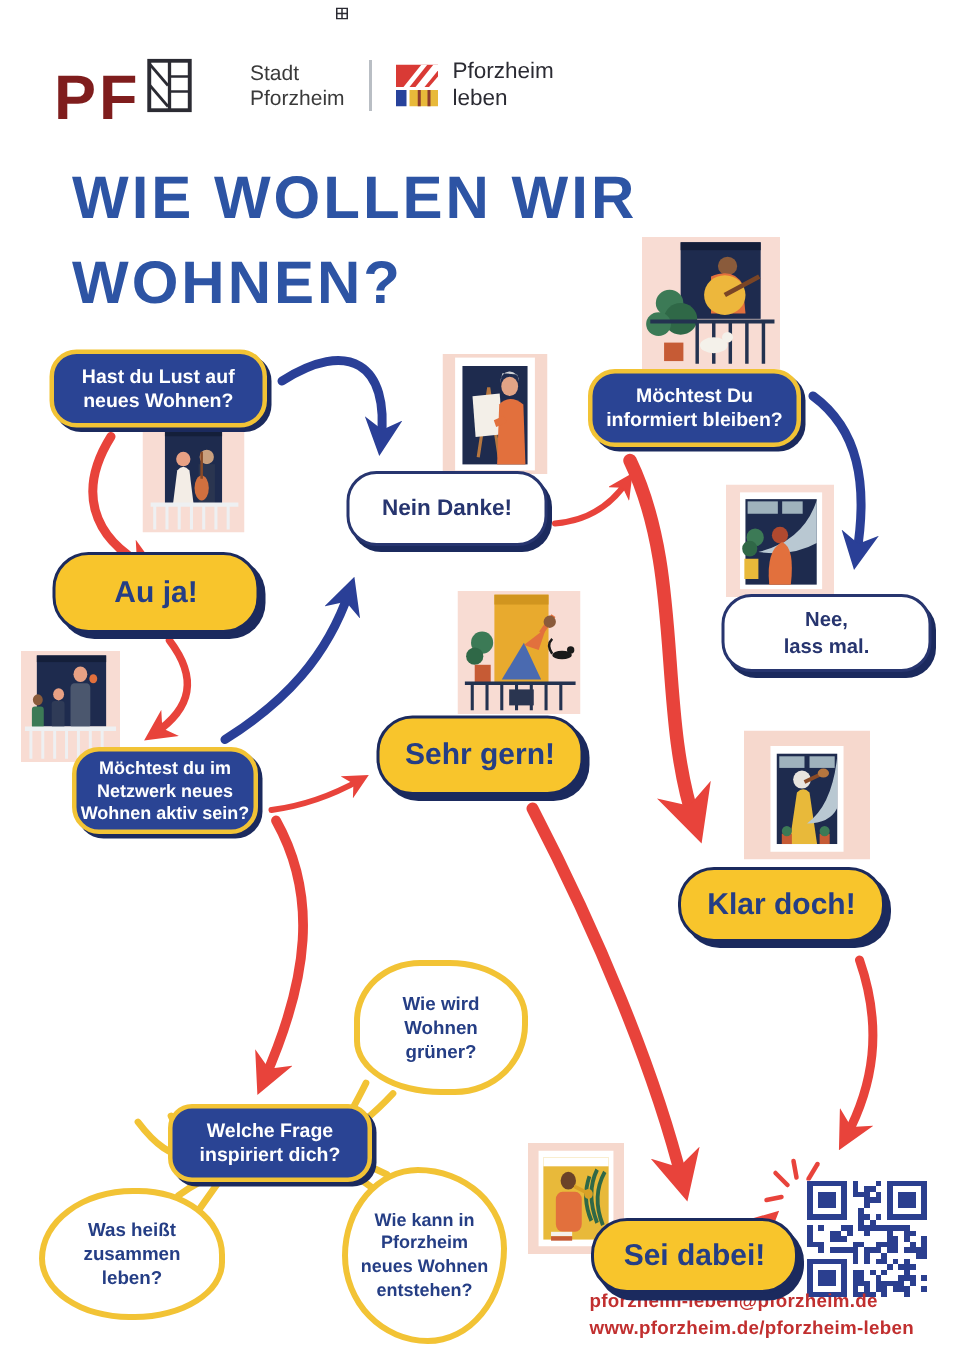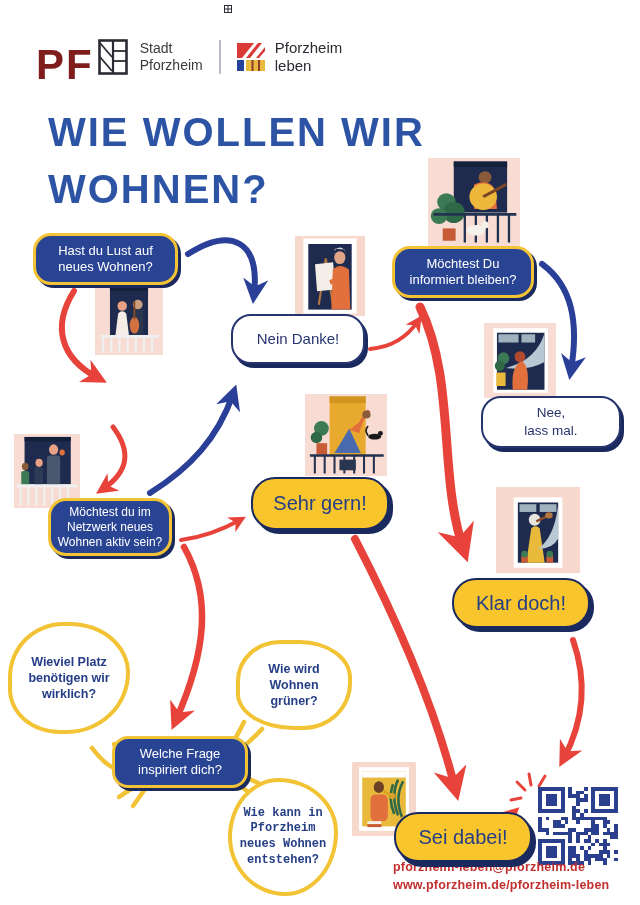--- a/index.html
+++ b/index.html
@@ -7,35 +7,35 @@
     --yellow:#f8c52c; --yellow-border:#f2c335; --red:#e8433b; --arrow-blue:#2a3f97;
     --url-red:#c12f2f; --qr-blue:#2b3f8f; --illustration-pink:#f8dcd3;
   }
   html,body{margin:0;padding:0;background:#fff;}
   .canvas{position:relative;width:640px;height:905px;background:#fff;overflow:hidden;
     font-family:"Liberation Sans", sans-serif;}
   
   .header{position:absolute;left:36px;top:28px;display:flex;align-items:center;}
   .pf-text{font-size:42px;font-weight:700;color:#7f1d1d;letter-spacing:2px;line-height:1;margin-top:16px;}
   .pf-window{margin-left:4px;margin-right:12px;}
-  .city{font-size:14px;color:#3a3a3a;line-height:1.2;white-space:pre-line;}
+  .city{font-size:14px;color:#3a3a3a;line-height:1.2;white-space:pre-line;margin-left:27px;}
   .hdr-divider{width:2px;height:34px;background:#b9bec4;margin:0 16px;}
   .brand{display:flex;align-items:center;}
   .brand-name{font-size:15px;color:#2b2b33;line-height:1.2;white-space:pre-line;margin-left:10px;position:relative;}
   .brand-grid{position:absolute;left:70px;top:-1px;}
   
   .title{position:absolute;left:36px;top:92px;margin:12px;font-size:40px;font-weight:800;
     color:var(--title-blue);line-height:1.42;letter-spacing:2px;white-space:pre-line;}
   
   .illu{position:absolute;}
   
   .arrows{position:absolute;left:0;top:0;pointer-events:none;}
   
   .bq{position:absolute;display:flex;align-items:center;justify-content:center;text-align:center;
-    font-weight:400;box-sizing:border-box;padding:4px 0;white-space:pre-line;z-index:5;}
+    font-weight:700;box-sizing:border-box;padding:4px 0;white-space:pre-line;z-index:5;}
   .bq.blue{background:var(--bubble-blue);border:3px solid var(--yellow-border);color:#fff;
     border-radius:18px;box-shadow:3px 3px 0 var(--navy);font-size:13px;line-height:1.25;}
   .bq.yellow{background:var(--yellow);border:2.5px solid var(--navy);color:var(--text-navy);
     border-radius:24px;box-shadow:4px 4px 0 var(--navy);font-size:20px;}
   .bq.white{background:#fff;border:2.5px solid #27356f;color:#27356f;border-radius:20px;
     box-shadow:3px 4px 0 var(--navy);font-size:15px;line-height:1.3;}
   .cloud{position:absolute;background:#fff;border:4.5px solid var(--yellow-border);color:var(--text-navy);
     font-weight:700;font-size:12.5px;line-height:1.3;display:flex;align-items:center;justify-content:center;
     text-align:center;box-sizing:border-box;white-space:pre-line;z-index:5;}
   .qr{position:absolute;left:538px;top:787px;width:80px;height:78px;background:#fff;}
@@ -243,41 +243,42 @@
         <path d="M119,797 C130,789 140,784 149,781"></path>
         <path d="M133,806 C140,796 145,789 150,782"></path>
         <path d="M247,791 C238,784 230,780 222,777"></path>
         <path d="M258,783 C247,777 236,774 223,774"></path>
       </g>
     </g>
   </svg>
 
   <div class="bq blue" style="left:33px;top:233px;width:145px;height:52px;">Hast du Lust auf
 neues Wohnen?</div>
+  <div class="bq yellow" style="left:35px;top:368px;width:138px;height:54px;">Au ja!</div>
   <div class="bq blue" style="left:392px;top:246px;width:142px;height:52px;">Möchtest Du
 informiert bleiben?</div>
   <div class="bq white" style="left:231px;top:314px;width:134px;height:50px;">Nein Danke!</div>
   <div class="bq blue" style="left:48px;top:498px;width:124px;height:58px;font-size:12px;">Möchtest du im
 Netzwerk neues
 Wohnen aktiv sein?</div>
   <div class="bq white" style="left:481px;top:396px;width:140px;height:52px;font-size:13.5px;">Nee,
 lass mal.</div>
   <div class="bq yellow" style="left:251px;top:477px;width:138px;height:53px;">Sehr gern!</div>
   <div class="bq yellow" style="left:452px;top:578px;width:138px;height:50px;">Klar doch!</div>
   <div class="bq yellow" style="left:394px;top:812px;width:138px;height:50px;box-shadow:4px 5px 0 var(--navy);">Sei dabei!</div>
 
-  <div class="cloud" style="left:8px;top:622px;width:122px;height:112px;border-radius:48% 52% 55% 45% / 52% 48% 58% 42%;">Wieviel Platz
-benötigen wir
-wirklich?</div>
   <div class="cloud" style="left:236px;top:640px;width:116px;height:90px;border-radius:38% 45% 42% 50% / 45% 42% 52% 40%;">Wie wird
 Wohnen
 grüner?</div>
   <div class="bq blue" style="left:112px;top:736px;width:136px;height:52px;border-radius:16px;text-align:center;">Welche Frage
 inspiriert dich?</div>
-  <div class="cloud" style="left:228px;top:778px;width:110px;height:118px;font-size:12px;border-radius:46% 54% 48% 52% / 50% 46% 54% 50%;font-family:Liberation Mono, monospace;">Wie kann in
+  <div class="cloud" style="left:26px;top:792px;width:124px;height:88px;border-radius:52% 48% 50% 50% / 55% 52% 45% 48%;">Was heißt
+zusammen
+leben?</div>
+  <div class="cloud" style="left:228px;top:778px;width:110px;height:118px;font-size:12px;border-radius:46% 54% 48% 52% / 50% 46% 54% 50%;">Wie kann in
 Pforzheim
 neues Wohnen
 entstehen?</div>
 
   <div class="qr"><svg viewBox="0 0 21 21" width="100%" height="100%" preserveAspectRatio="none" shape-rendering="crispEdges">
         <rect x="8" y="0" width="1" height="1" fill="#2b3f8f"></rect>
         <rect x="12" y="0" width="1" height="1" fill="#2b3f8f"></rect>
         <rect x="8" y="1" width="1" height="1" fill="#2b3f8f"></rect>
         <rect x="10" y="1" width="1" height="1" fill="#2b3f8f"></rect>
         <rect x="11" y="1" width="1" height="1" fill="#2b3f8f"></rect>

